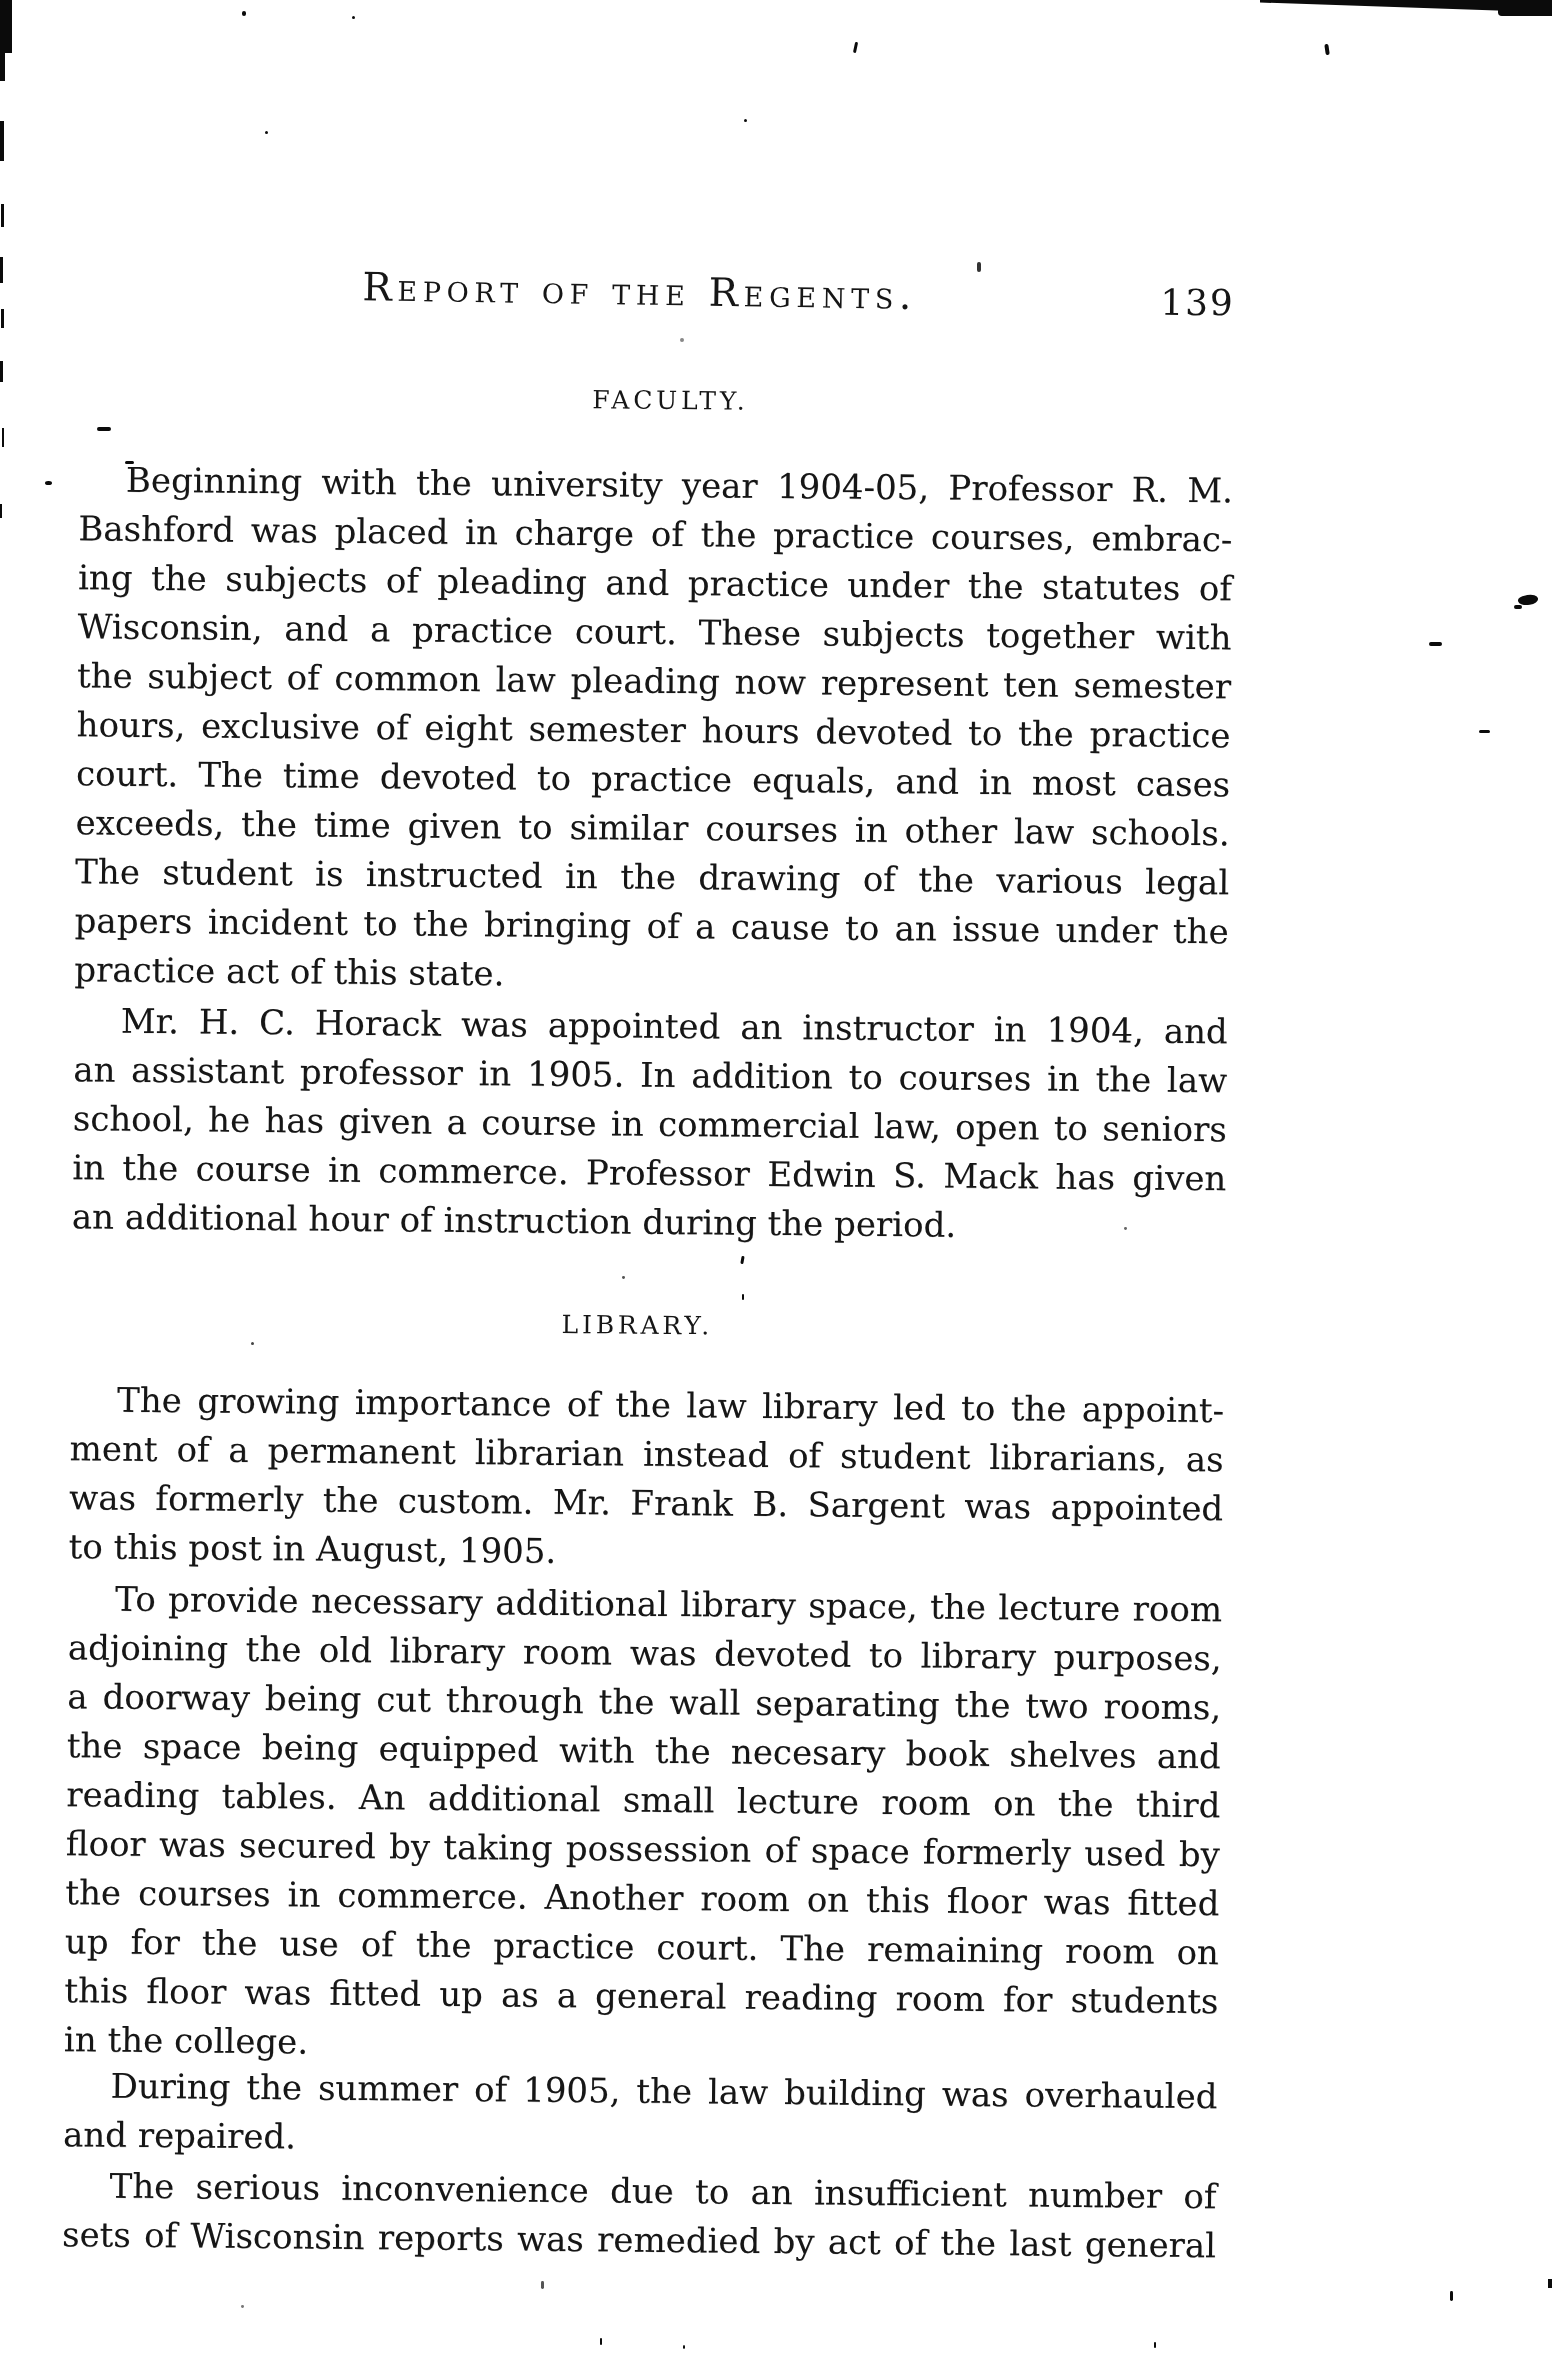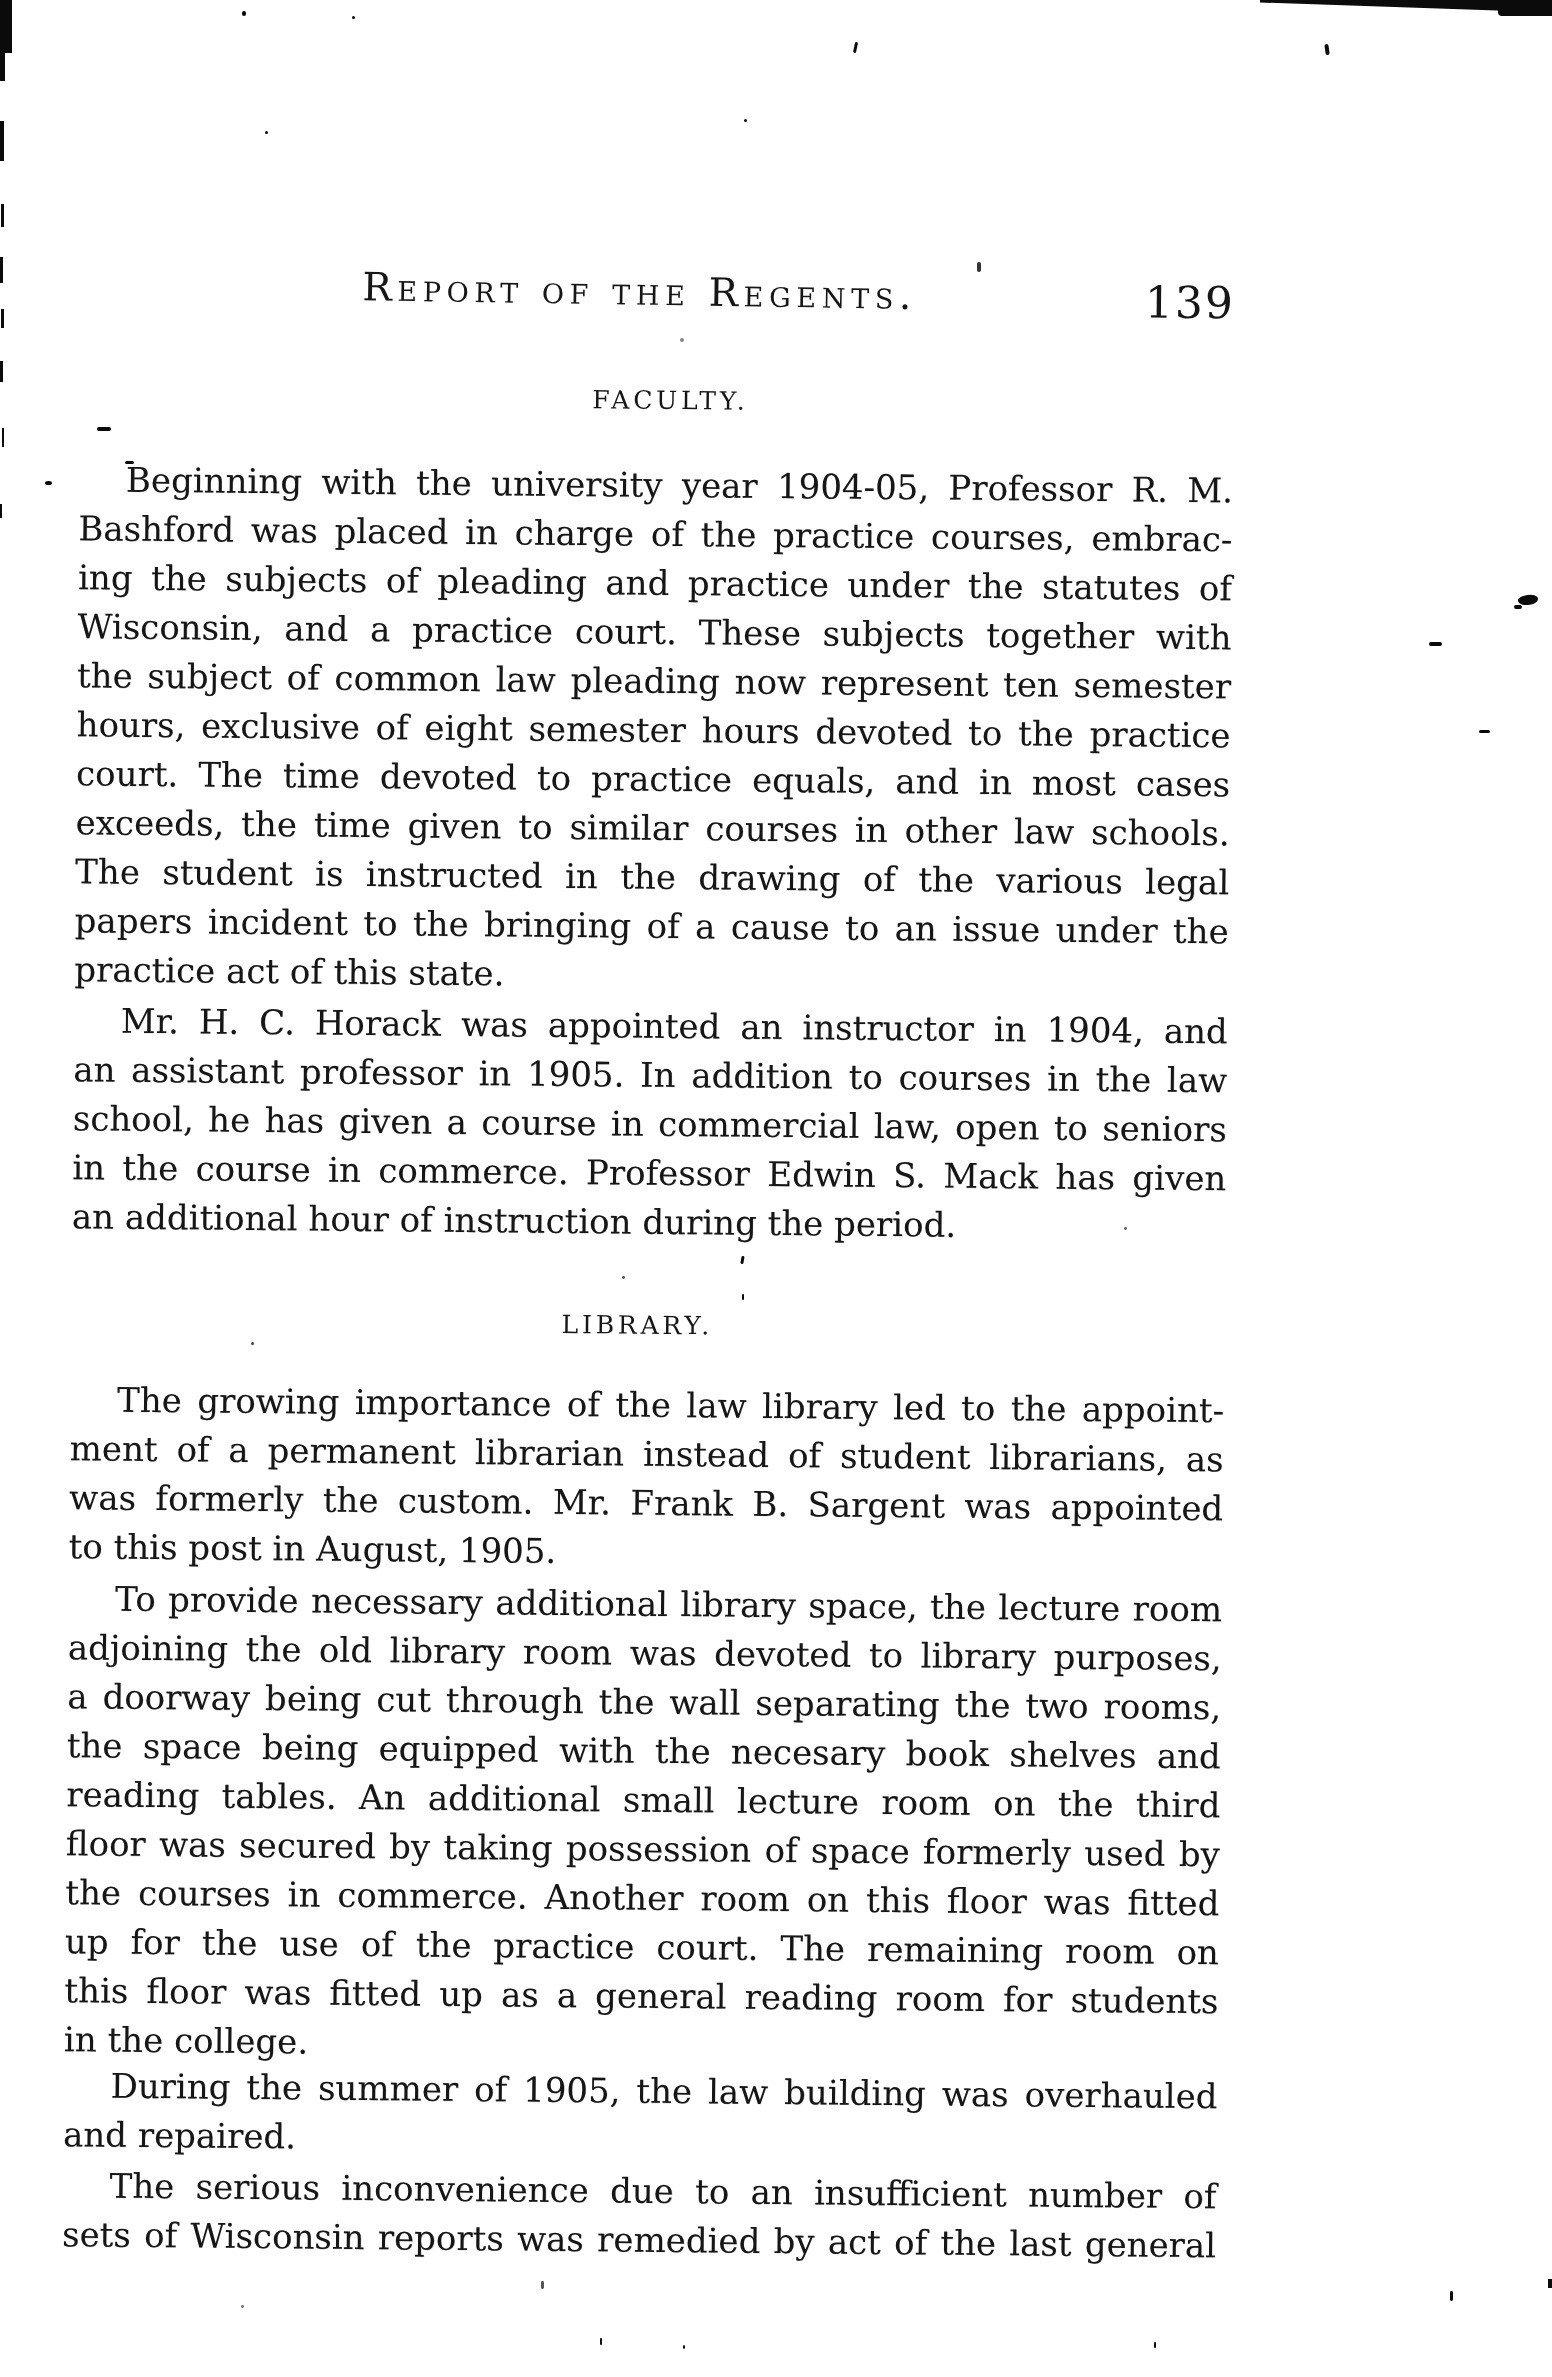--- a/index.html
+++ b/index.html
@@ -24,21 +24,21 @@
     position:absolute;left:0;right:0;top:0;
     text-align:center;
     font-variant:small-caps;
     font-size:39px;line-height:67px;
     letter-spacing:5.7px;
     transform:translateX(-18px) rotate(0.35deg);
     white-space:nowrap;
   }
   .page-number{
     position:absolute;right:0;top:18px;
-    font-size:44px;line-height:43px;
+    font-size:36px;line-height:43px;
     letter-spacing:1.9px;
   }
   .section-heading{
     position:absolute;left:72px;width:1154px;height:43px;
     text-align:center;
     font-size:25px;line-height:43px;letter-spacing:3.8px;
     white-space:nowrap;
   }
   #h-faculty{top:380px;transform:translateX(13.8px);}
   #h-library{top:1305px;transform:translateX(-10.5px);}

